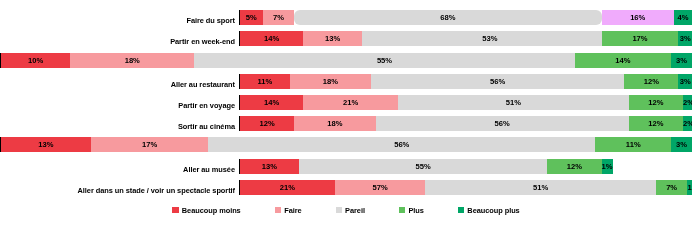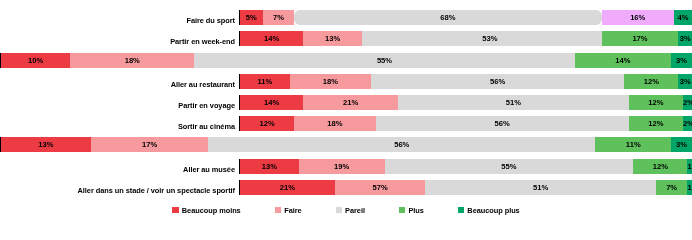--- a/index.html
+++ b/index.html
@@ -177,21 +177,20 @@
           <div class="seg s1" style="flex: 0 0 17%; background: rgb(247, 154, 158);">17%</div>
           <div class="seg s2" style="flex: 0 0 56%; background: rgb(217, 217, 217);">56%</div>
           <div class="seg s3" style="flex: 0 0 11%; background: rgb(95, 193, 92);">11%</div>
           <div class="seg s4" style="flex: 0 0 3%; background: rgb(0, 166, 103);">3%</div>
         </div>
       </div>
       <div class="row">
         <div class="cat-label">Aller au musée</div>
         <div class="bar-wrap">
           <div class="seg s0" style="flex: 0 0 13%; background: rgb(237, 59, 68);">13%</div>
-          <div class="seg s1" style="flex: 0 0 19%; background: rgb(247, 154, 158);">19%</div>
           <div class="seg s2" style="flex: 0 0 55%; background: rgb(217, 217, 217);">55%</div>
           <div class="seg s3" style="flex: 0 0 12%; background: rgb(95, 193, 92);">12%</div>
           <div class="seg s4" style="flex: 0 0 1%; background: rgb(0, 166, 103);">1%</div>
         </div>
       </div>
       <div class="row">
         <div class="cat-label">Aller dans un stade / voir un spectacle sportif</div>
         <div class="bar-wrap">
           <div class="seg s0" style="flex: 0 0 21%; background: rgb(237, 59, 68);">21%</div>
           <div class="seg s1" style="flex: 0 0 20%; background: rgb(247, 154, 158);">57%</div>

